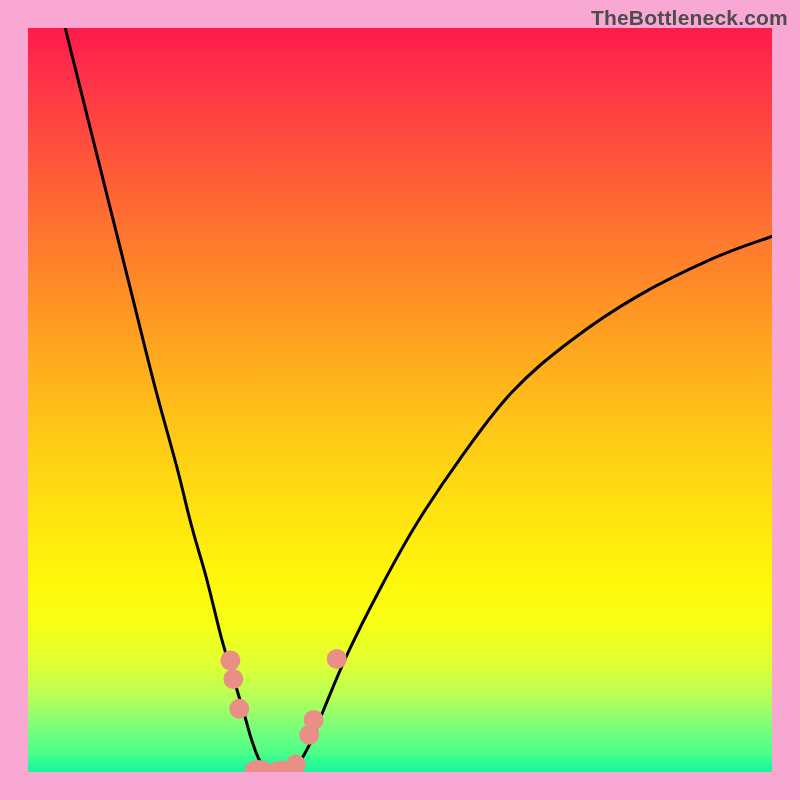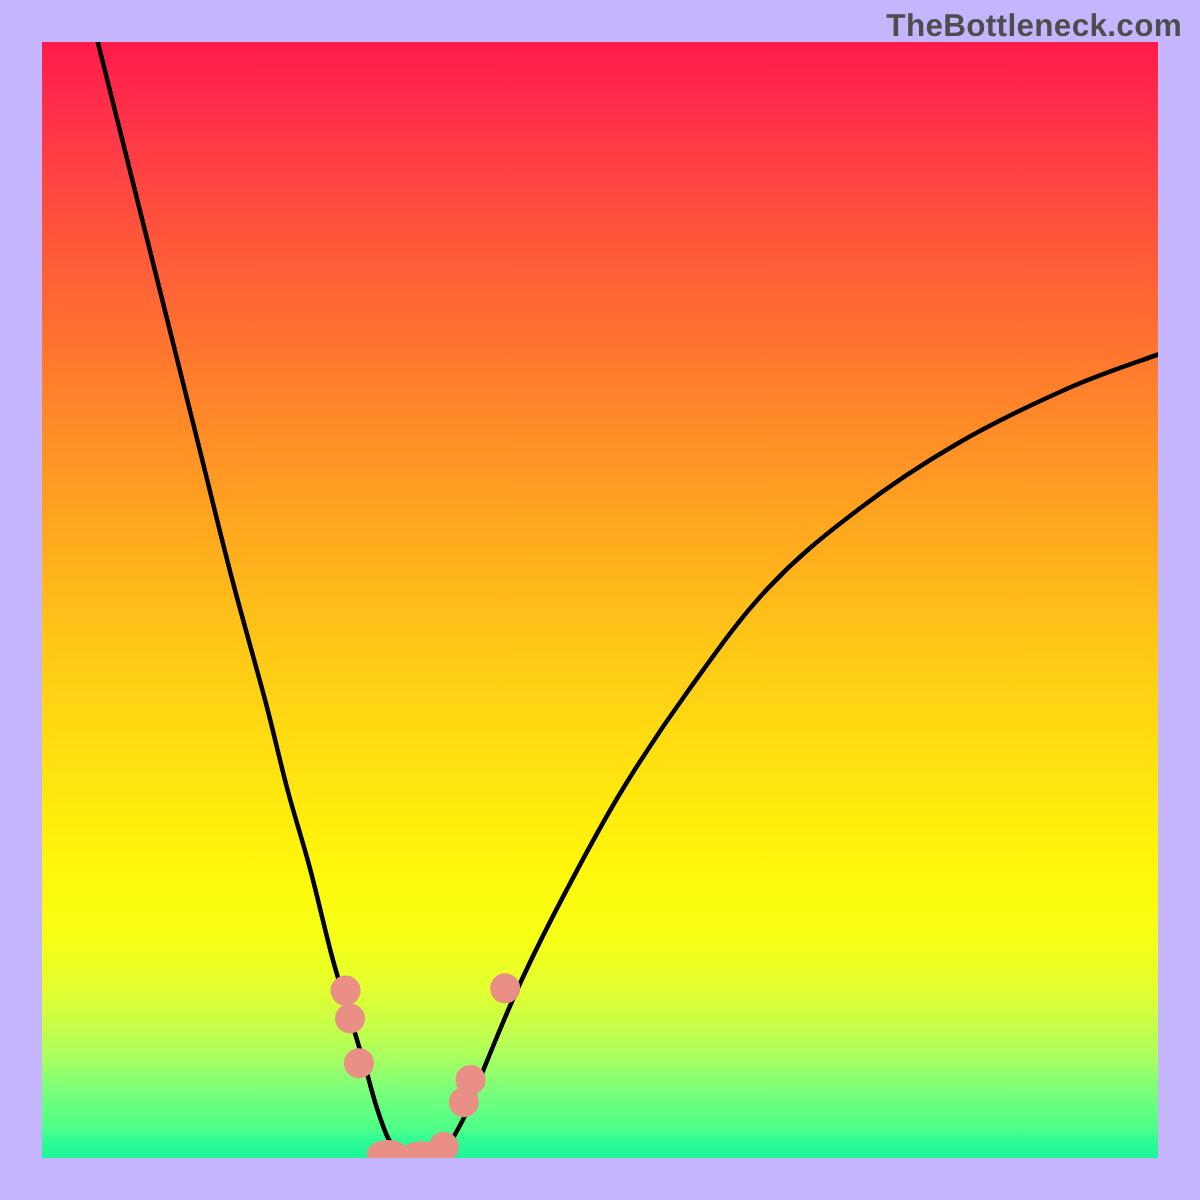--- a/index.html
+++ b/index.html
@@ -10,21 +10,21 @@
     background: #000;
     overflow: hidden;
     font-family: Arial, Helvetica, sans-serif;
   }
   .frame {
     position: absolute;
     top: 0;
     left: 0;
     width: 800px;
     height: 800px;
-    background: #c4b5fd;
+    background: #f9a8d4;
   }
   .plot {
     position: absolute;
     top: 28px;
     left: 28px;
     width: 744px;
     height: 744px;
     overflow: hidden;
   }
   .gradient {

